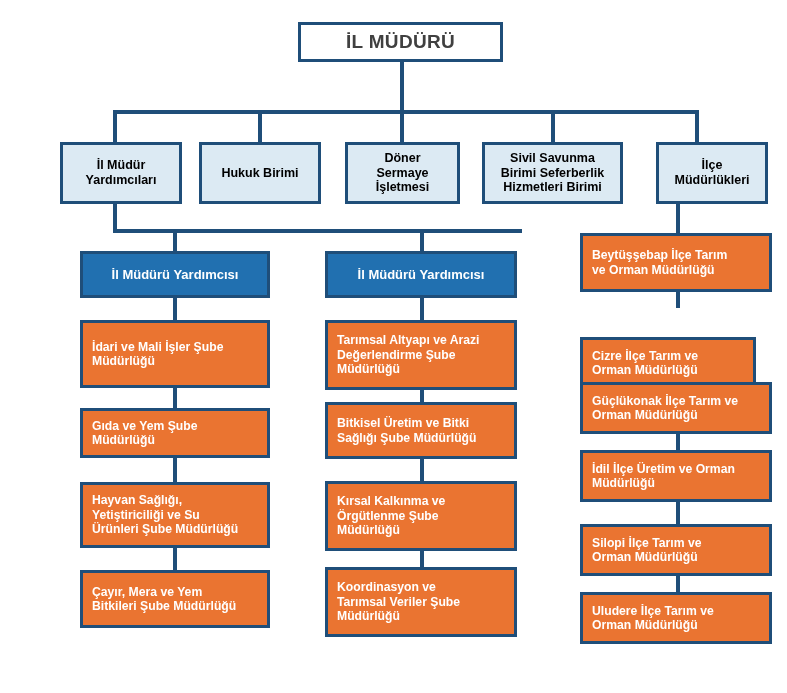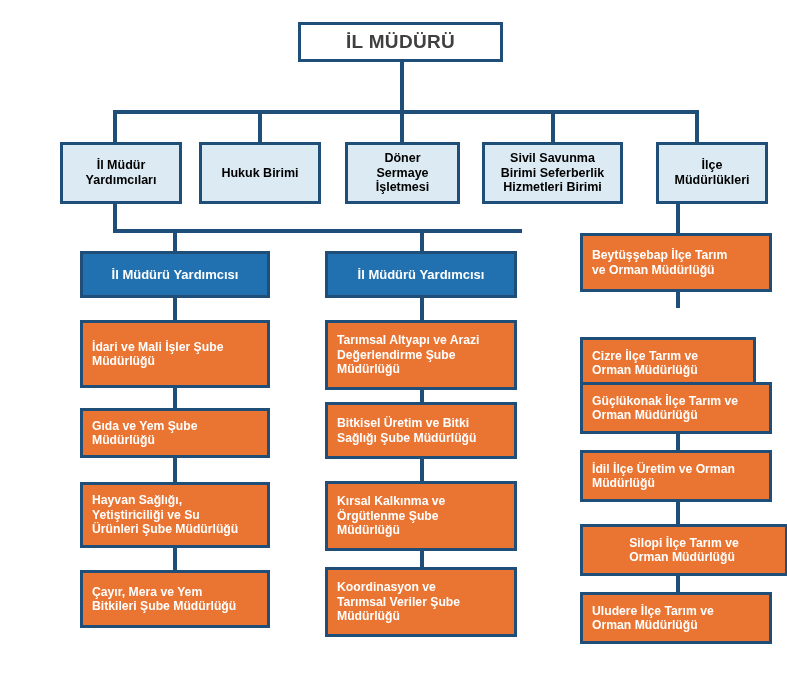--- a/index.html
+++ b/index.html
@@ -199,21 +199,21 @@
 Orman Müdürlüğü</span>
   </div>
   <div class="node orange" style="left:580px; top:382px; width:192px; height:52px;">
     <span class="label">Güçlükonak İlçe Tarım ve
 Orman Müdürlüğü</span>
   </div>
   <div class="node orange" style="left:580px; top:450px; width:192px; height:52px;">
     <span class="label">İdil İlçe Üretim ve Orman
 Müdürlüğü</span>
   </div>
-  <div class="node orange" style="left:580px; top:524px; width:208px; height:52px;justify-content:center;">
+  <div class="node orange" style="left:580px; top:524px; width:192px; height:52px;">
     <span class="label">Silopi İlçe Tarım ve
 Orman Müdürlüğü</span>
   </div>
   <div class="node orange" style="left:580px; top:592px; width:192px; height:52px;">
     <span class="label">Uludere İlçe Tarım ve
 Orman Müdürlüğü</span>
   </div>
 
 </div>
 

